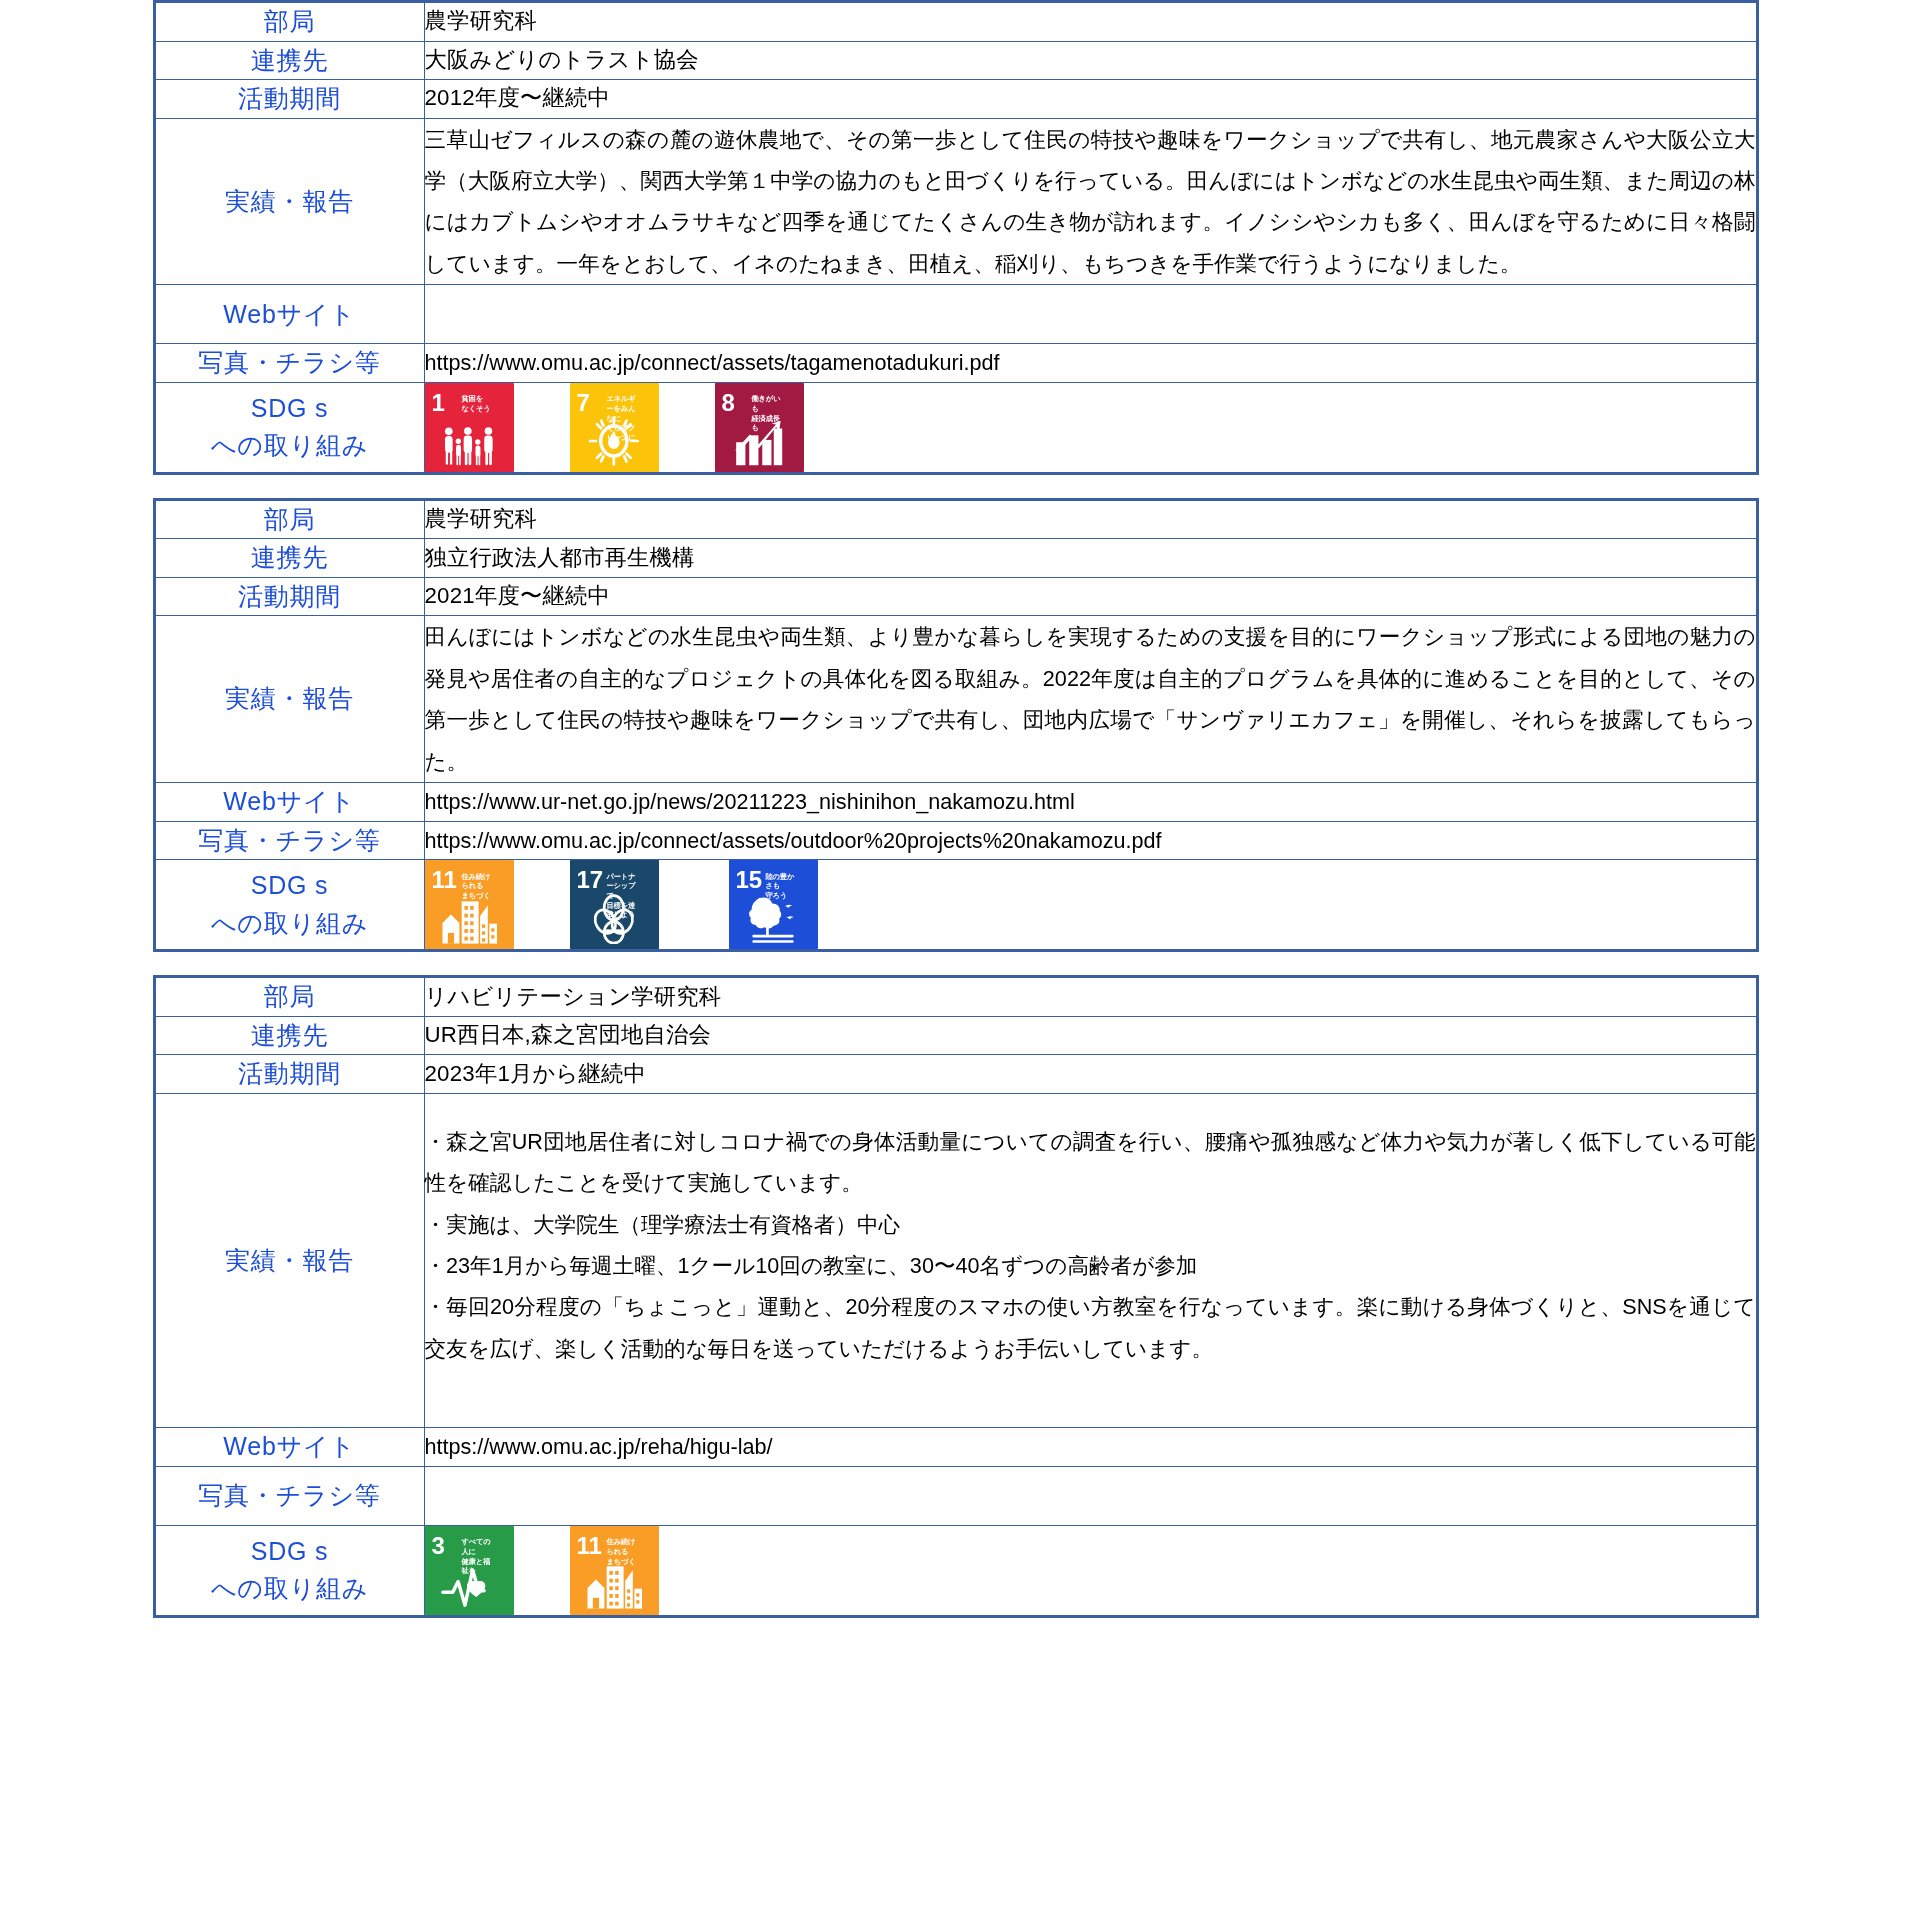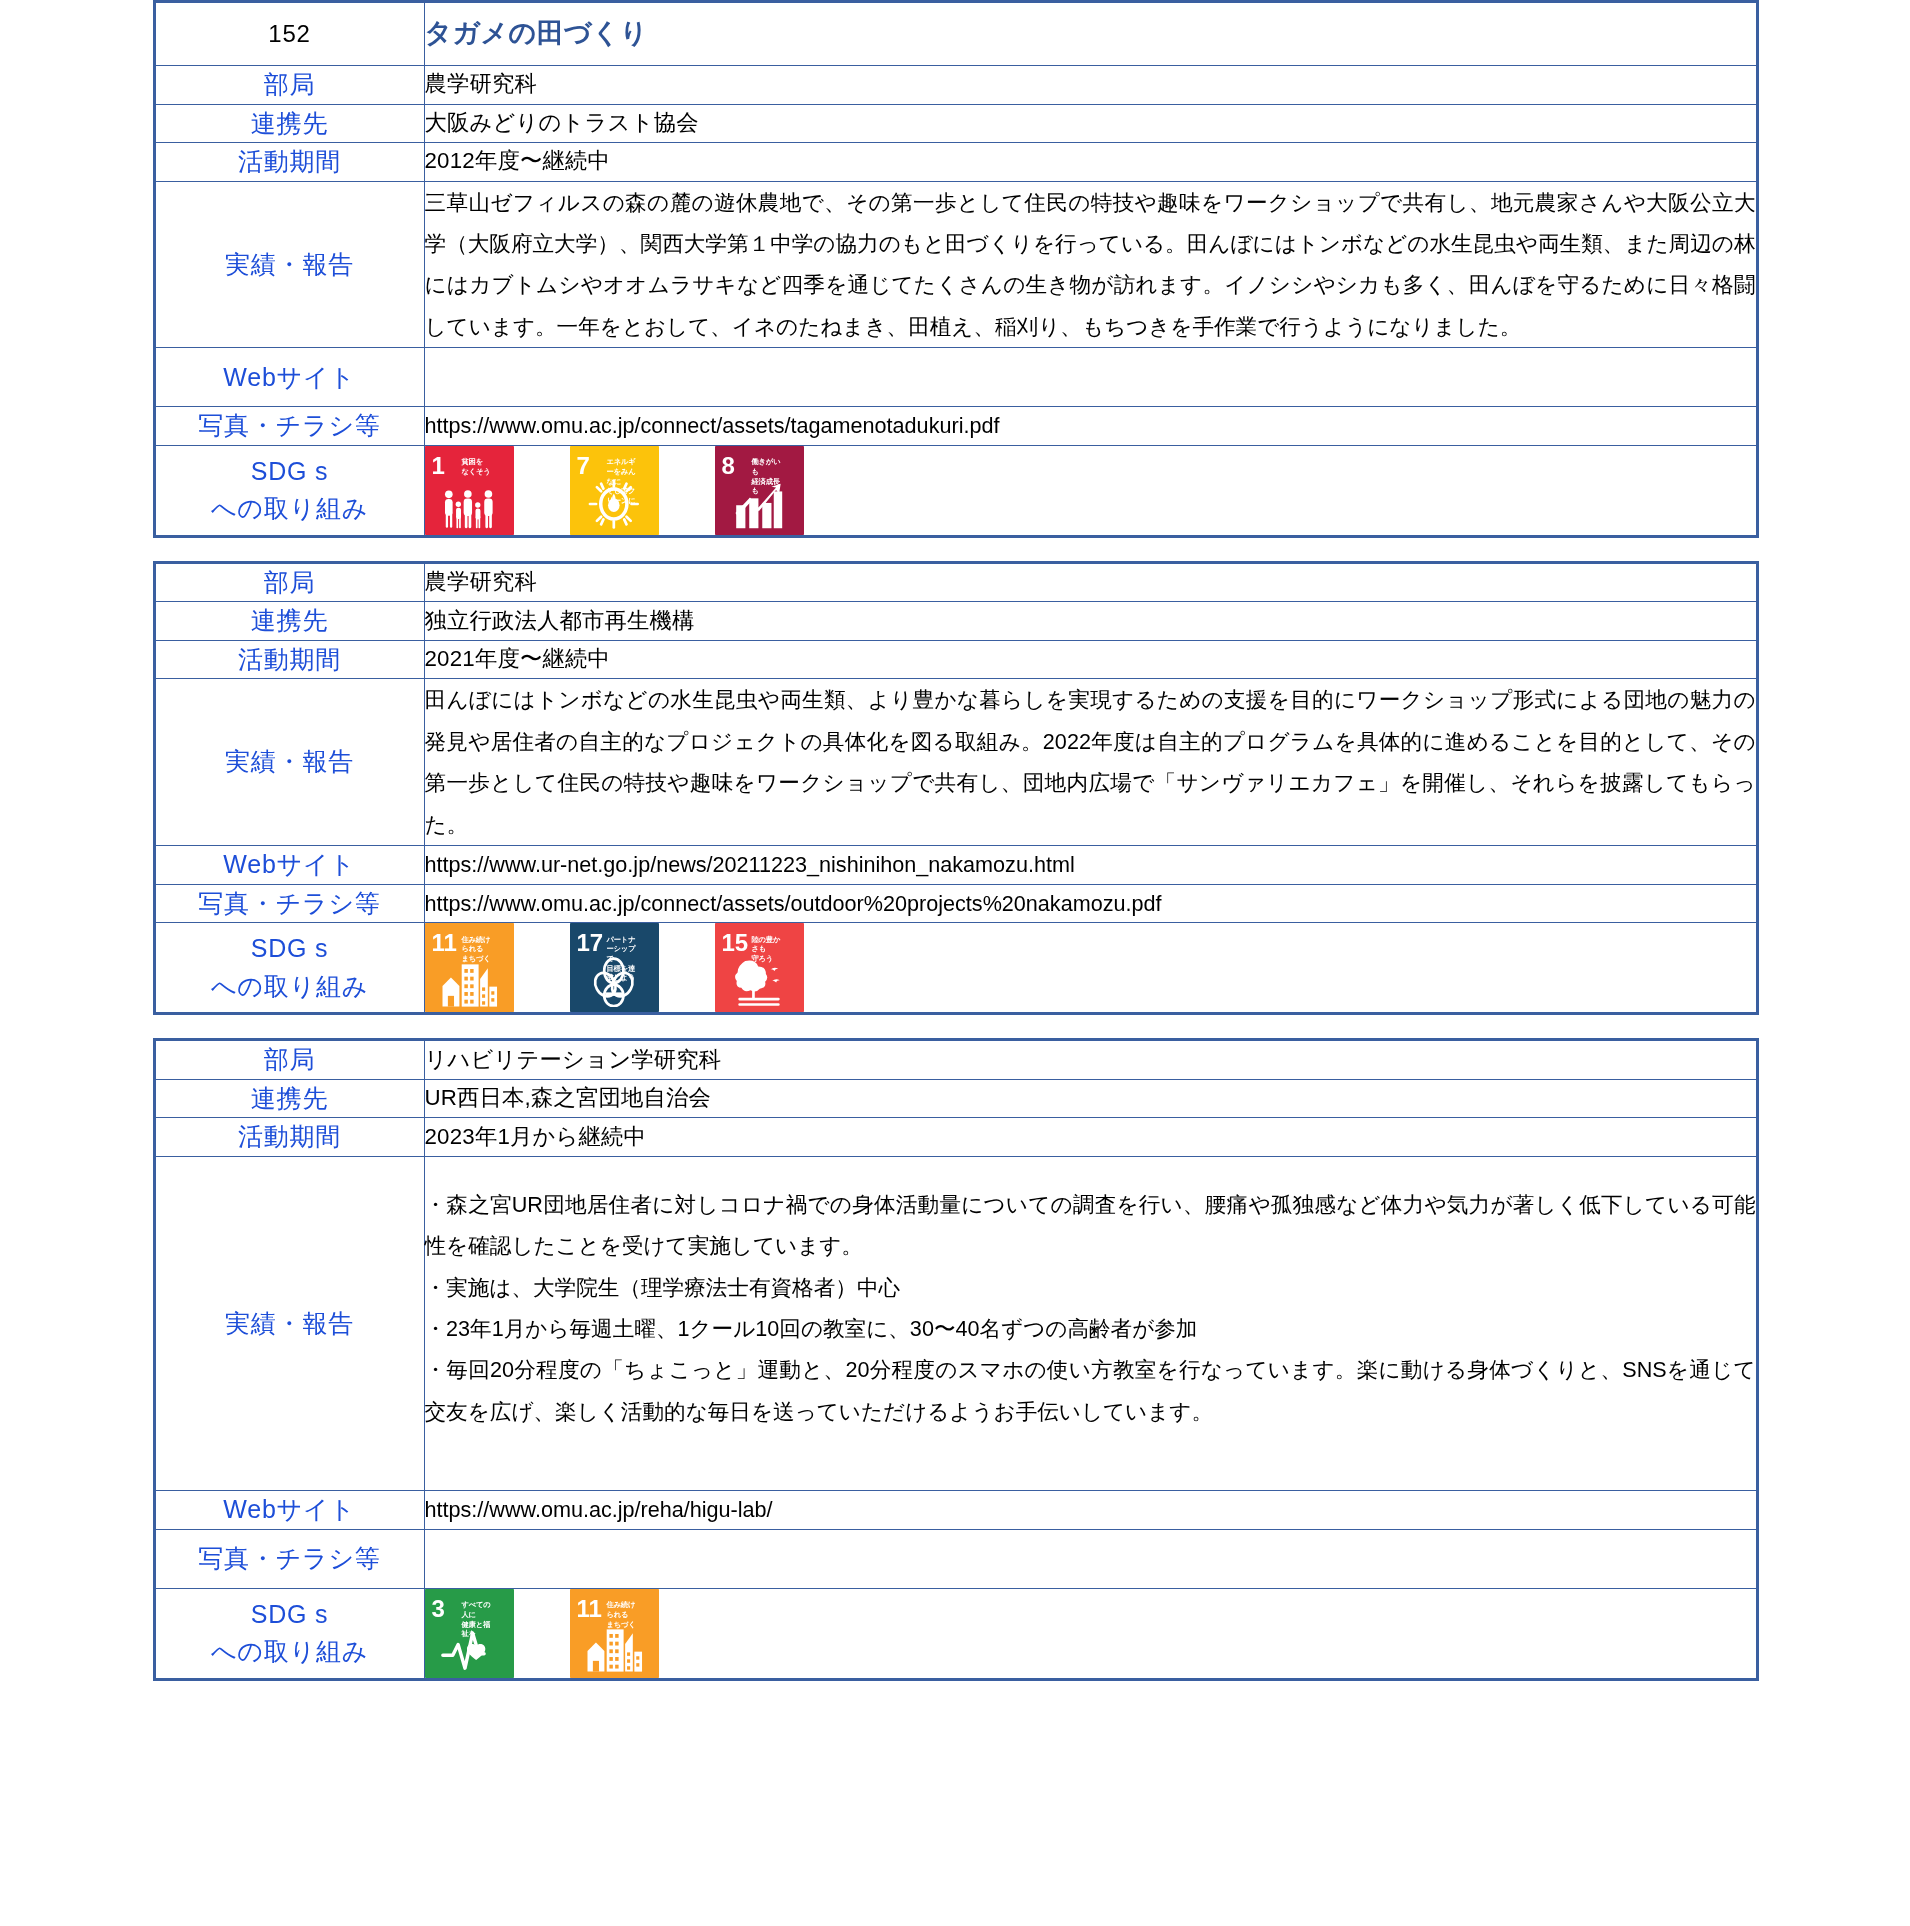--- a/index.html
+++ b/index.html
@@ -165,24 +165,20 @@
 <body>
 
 <div class="page">
 
   <table class="entry">
     <colgroup>
         <col class="label-col">
         <col class="value-col">
       </colgroup>
     <tbody>
-      <tr class="row-head">
-        <td class="cell-number">152</td>
-        <td class="cell-title">タガメの田づくり</td>
-      </tr>
       <tr>
         <td class="cell-label">部局</td>
         <td class="cell-value">農学研究科</td>
       </tr>
       <tr>
         <td class="cell-label">連携先</td>
         <td class="cell-value">大阪みどりのトラスト協会</td>
       </tr>
       <tr>
         <td class="cell-label">活動期間</td>
@@ -364,21 +360,21 @@
                     <g fill="none" stroke="#fff" stroke-width="7">
                       <ellipse cx="62" cy="36" rx="25" ry="32"></ellipse>
                       <ellipse cx="40" cy="72" rx="25" ry="32" transform="rotate(-28 40 72)"></ellipse>
                       <ellipse cx="84" cy="72" rx="25" ry="32" transform="rotate(28 84 72)"></ellipse>
                       <ellipse cx="62" cy="100" rx="25" ry="28"></ellipse>
                     </g>
                     <rect x="40" y="92" width="44" height="9" fill="#fff"></rect>
                   </svg>
                 </span>
               </div>
-              <div class="sdg-icon" style="background: #ef4444;">
+              <div class="sdg-icon" style="background: #1d4ed8; margin-left: 14px;">
                 <span class="sdg-num">15</span>
                 <span class="sdg-text">陸の豊かさも<br>守ろう</span>
                 <span class="sdg-glyph">
                   <svg width="54" height="49" viewBox="0 0 140 128">
                     <g fill="#fff">
                       <path d="M34 8 q26 -6 34 14 q20 0 20 20 q8 10 -2 20 q4 16 -14 18 q-10 12 -24 4 q-16 8 -24 -6 q-16 -2 -12 -18 q-10 -12 2 -22 q0 -18 20 -30z"></path>
                       <rect x="52" y="82" width="7" height="26"></rect>
                       <rect x="16" y="104" width="108" height="7" rx="3"></rect>
                       <rect x="16" y="118" width="108" height="7" rx="3"></rect>
                       <path d="M100 30 q10 -8 20 -2 q-8 0 -9 6 q-6 -6 -11 -4z"></path>

